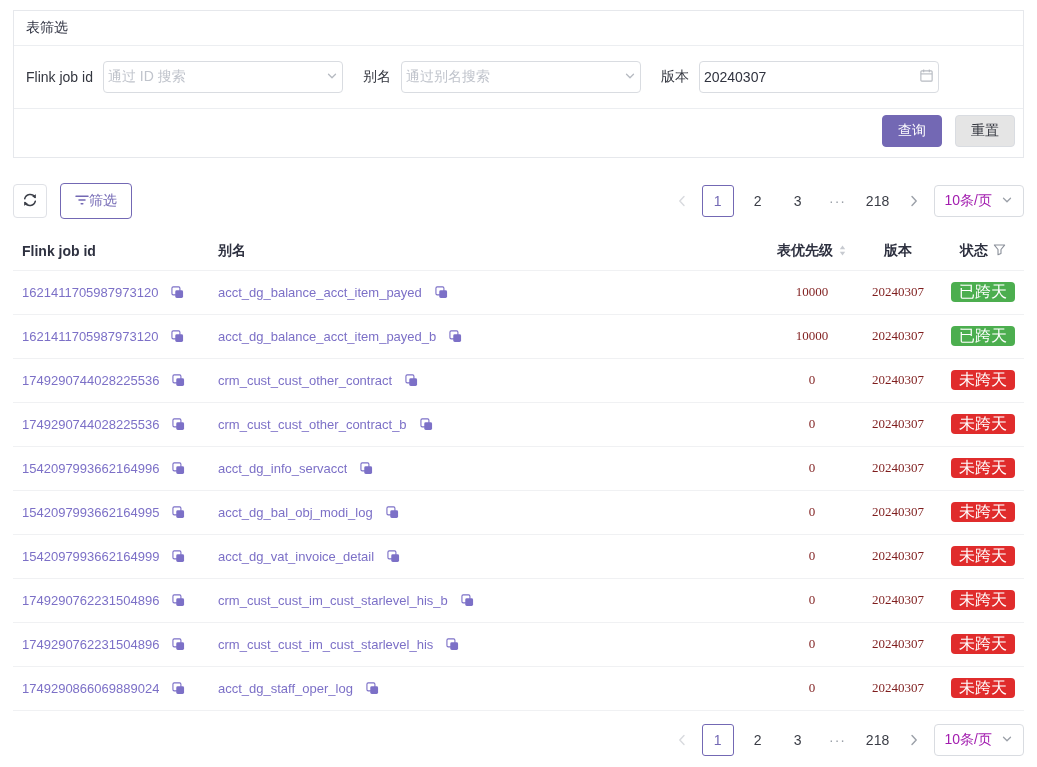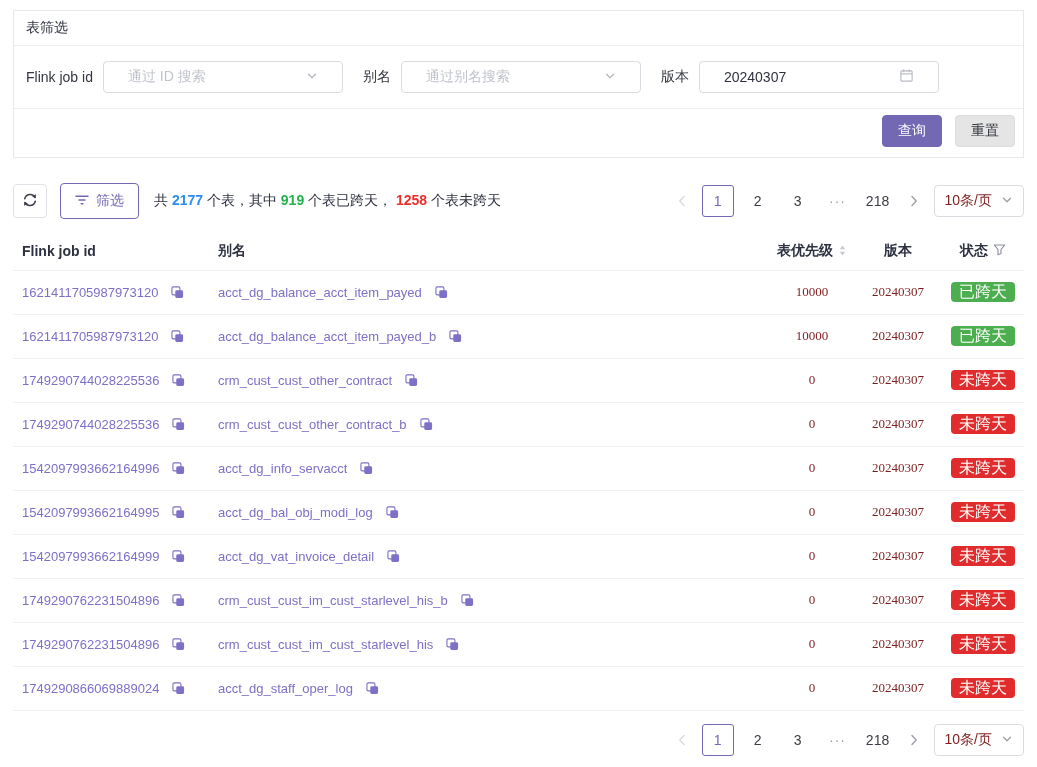--- a/index.html
+++ b/index.html
@@ -13,42 +13,42 @@
 
   
   .filter-card { border: 1px solid #e6e8ec; background: #fff; }
   .card-title { padding: 8px 12px; font-size: 14px; color: #2e3140; border-bottom: 1px solid #eceef1; }
   .filter-row { display: flex; align-items: center; padding: 15px 12px; border-bottom: 1px solid #eceef1; }
   .filter-label { font-size: 14px; color: #33363f; margin-right: 10px; white-space: nowrap; }
   .filter-label + .control { margin-right: 20px; }
   .control {
     width: 240px; height: 32px; border: 1px solid #d9dce1; border-radius: 4px;
     display: flex; align-items: center; justify-content: space-between;
-    padding: 0 24px; background: #fff; cursor: pointer;
+    padding: 0 4px; background: #fff; cursor: pointer;
   }
   .placeholder { color: #c0c4cc; font-size: 14px; }
   .control-value { color: #30333f; font-size: 14px; }
   .actions-row { display: flex; justify-content: flex-end; align-items: center; gap: 13px; padding: 6px 8px 10px; }
   .btn {
     height: 32px; padding: 0 15px; border-radius: 4px; font-size: 14px;
     border: 1px solid #d9dce1; background: #e5e5e5; color: #33363f; cursor: pointer;
     font-family: inherit;
   }
   .btn.primary { background: var(--primary); border-color: var(--primary); color: #fff; }
 
   
   .toolbar { display: flex; align-items: center; margin-top: 25px; }
   .icon-btn {
     width: 34px; height: 34px; border: 1px solid #dfe1e6; border-radius: 4px;
     background: #fff; display: flex; align-items: center; justify-content: center; cursor: pointer;
   }
   .filter-btn {
     height: 36px; margin-left: 13px; padding: 0 14px; border-radius: 4px;
     border: 1.5px solid var(--primary); color: var(--primary); background: #fff;
-    display: flex; align-items: center; gap: 7px; font-size: 14px; cursor: pointer;
+    display: flex; align-items: center; font-size: 14px; cursor: pointer;
     font-family: inherit;
   }
   .summary { margin-left: 15px; font-size: 14px; color: #2e3140; white-space: pre; }
   .summary .num { font-weight: 700; }
   .num-blue { color: var(--total_blue); }
   .num-green { color: var(--crossed_green); }
   .num-red { color: var(--not_crossed_red); }
   .spacer { flex: 1; }
 
   
@@ -60,21 +60,21 @@
   .pg-chevron.disabled { color: #d8dade; cursor: default; }
   .pg-item {
     min-width: 32px; height: 32px; display: flex; align-items: center; justify-content: center;
     background: #fff; border: 1px solid transparent; border-radius: 3px;
     font-size: 14px; color: #3a3d46; cursor: pointer; font-family: inherit;
   }
   .pg-item.active { border-color: var(--primary); color: var(--primary); }
   .pg-item.ellipsis { color: #9ba0a8; cursor: default; letter-spacing: 1px; }
   .page-size {
     height: 32px; margin-left: 8px; padding: 0 10px; border: 1px solid #d9dce1; border-radius: 4px;
-    display: flex; align-items: center; gap: 9px; font-size: 14px; color: #7f1d1d;
+    display: flex; align-items: center; gap: 9px; font-size: 14px; color: #a21caf;
     background: #fff; cursor: pointer;
   }
 
   
   table.grid { width: 100%; border-collapse: collapse; margin-top: 13px; table-layout: fixed; }
   .grid th {
     height: 38px; font-size: 14px; font-weight: 600; color: #2e3140;
     border-bottom: 1px solid #f0f1f3; text-align: left; padding: 0;
   }
   .grid td { height: 44px; border-bottom: 1px solid #f0f1f3; font-size: 13px; padding: 0; }
@@ -162,21 +162,20 @@
     <button class="filter-btn">
       <span>
         <svg width="14" height="12" viewBox="0 0 14 12" stroke="currentColor" stroke-width="1.5" fill="none" stroke-linecap="round">
             <line x1="1" y1="2.2" x2="13" y2="2.2"></line>
             <line x1="4" y1="6" x2="10" y2="6"></line>
             <line x1="6.2" y1="9.8" x2="7.8" y2="9.8"></line>
           </svg>
       </span>
       <span>筛选</span>
     </button>
-    <div class="summary"><span>共 </span><span class="num num-blue">2177</span><span> 个表，其中 </span><span class="num num-green">919</span><span> 个表已跨天， </span><span class="num num-red">1258</span><span> 个表未跨天</span></div>
     <div class="spacer"></div>
     <div class="pagination">
       <button class="pg-chevron disabled">
         <svg width="10" height="12" viewBox="0 0 10 12" fill="none" stroke="currentColor" stroke-width="1.4" stroke-linecap="round" stroke-linejoin="round">
             <polyline points="7,1.5 2.8,6 7,10.5"></polyline>
           </svg>
       </button>
       <span class="pg-pages" style="display:flex;gap:8px;">
           <button class="pg-item active">1</button>
           <button class="pg-item">2</button>

